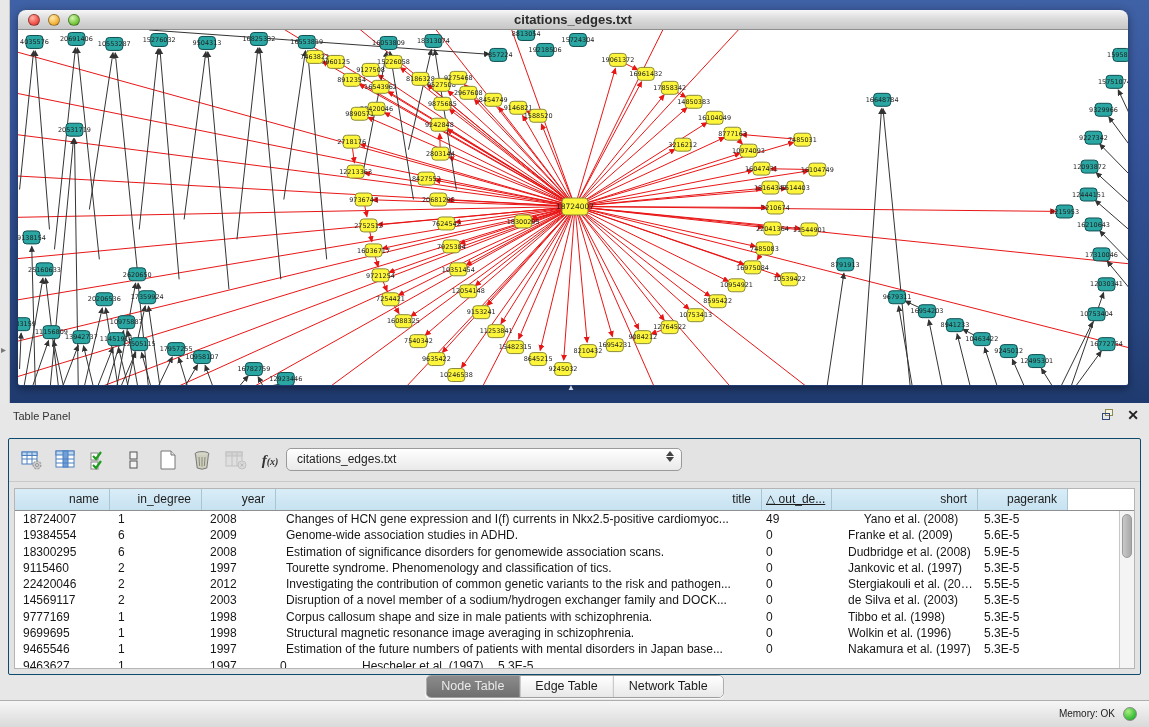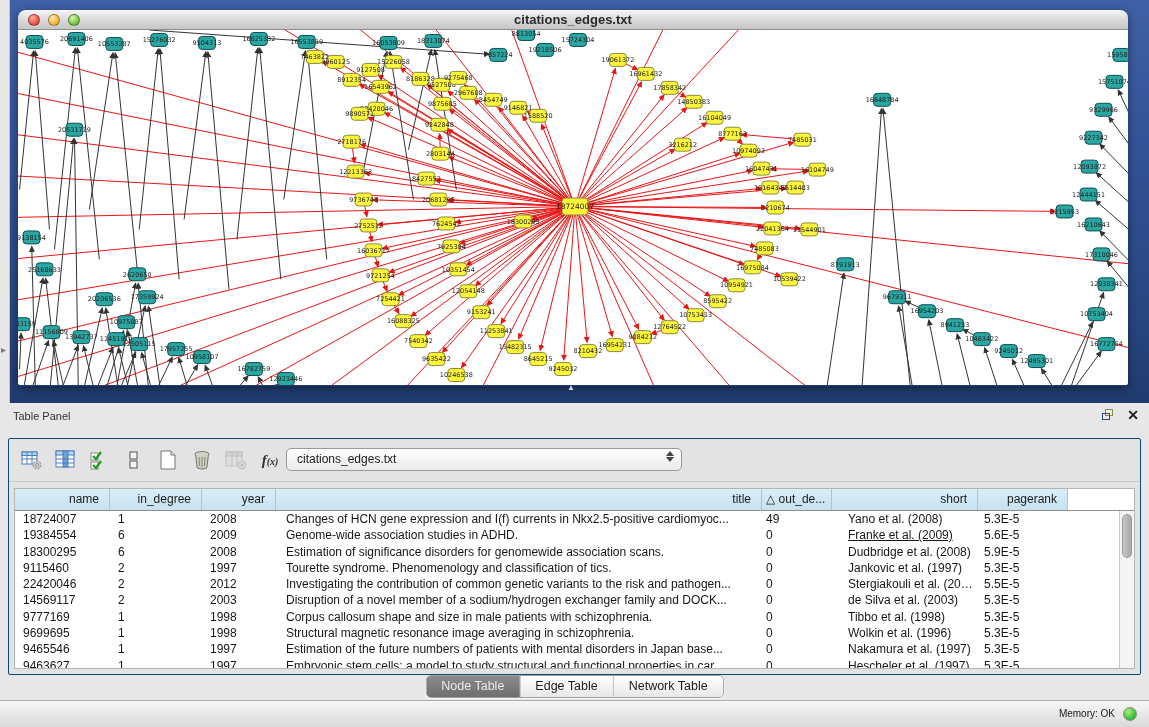--- a/index.html
+++ b/index.html
@@ -604,42 +604,42 @@
             </span>
         </div>
       </div>
 
       <div class="tablewrap">
         <div class="thead" id="thead">
             <div class="hc" style="width: 95px;">name</div>
             <div class="hc" style="width: 92px;">in_degree</div>
             <div class="hc" style="width: 74px;">year</div>
             <div class="hc" style="width: 486px;">title</div>
-            <div class="hc sorted" style="width: 70px;">△ out_de...</div>
+            <div class="hc sorted" style="width: 70px; text-decoration: underline;">△ out_de...</div>
             <div class="hc" style="width: 146px;">short</div>
             <div class="hc" style="width: 90px;">pagerank</div>
             <div class="hc fill"></div>
           </div>
         <div class="tbody" id="tbody">
             <div class="trow">
               <div class="tc" style="width: 95px; padding-left: 8px;">18724007</div>
               <div class="tc" style="width: 92px; padding-left: 8px;">1</div>
               <div class="tc" style="width: 74px; padding-left: 8px;">2008</div>
               <div class="tc" style="width: 486px; padding-left: 10px;">Changes of HCN gene expression and I(f) currents in Nkx2.5-positive cardiomyoc...</div>
               <div class="tc" style="width: 70px; padding-left: 4px;">49</div>
-              <div class="tc" style="width: 146px; padding-left: 16px;">Yano et al. (2008)</div>
+              <div class="tc" style="width: 146px; padding-left: 16px; text-align: center;">Yano et al. (2008)</div>
               <div class="tc" style="width: 90px; padding-left: 6px;">5.3E-5</div>
             </div>
             <div class="trow">
               <div class="tc" style="width: 95px; padding-left: 8px;">19384554</div>
               <div class="tc" style="width: 92px; padding-left: 8px;">6</div>
               <div class="tc" style="width: 74px; padding-left: 8px;">2009</div>
               <div class="tc" style="width: 486px; padding-left: 10px;">Genome-wide association studies in ADHD.</div>
               <div class="tc" style="width: 70px; padding-left: 4px;">0</div>
-              <div class="tc" style="width: 146px; padding-left: 16px; text-decoration: underline;">Franke et al. (2009)</div>
+              <div class="tc" style="width: 146px; padding-left: 16px;">Franke et al. (2009)</div>
               <div class="tc" style="width: 90px; padding-left: 6px;">5.6E-5</div>
             </div>
             <div class="trow">
               <div class="tc" style="width: 95px; padding-left: 8px;">18300295</div>
               <div class="tc" style="width: 92px; padding-left: 8px;">6</div>
               <div class="tc" style="width: 74px; padding-left: 8px;">2008</div>
               <div class="tc" style="width: 486px; padding-left: 10px;">Estimation of significance disorders for genomewide association scans.</div>
               <div class="tc" style="width: 70px; padding-left: 4px;">0</div>
               <div class="tc" style="width: 146px; padding-left: 16px;">Dudbridge et al. (2008)</div>
               <div class="tc" style="width: 90px; padding-left: 6px;">5.9E-5</div>
@@ -695,21 +695,20 @@
               <div class="tc" style="width: 74px; padding-left: 8px;">1997</div>
               <div class="tc" style="width: 486px; padding-left: 10px;">Estimation of the future numbers of patients with mental disorders in Japan base...</div>
               <div class="tc" style="width: 70px; padding-left: 4px;">0</div>
               <div class="tc" style="width: 146px; padding-left: 16px;">Nakamura et al. (1997)</div>
               <div class="tc" style="width: 90px; padding-left: 6px;">5.3E-5</div>
             </div>
             <div class="trow">
               <div class="tc" style="width: 95px; padding-left: 8px;">9463627</div>
               <div class="tc" style="width: 92px; padding-left: 8px;">1</div>
               <div class="tc" style="width: 74px; padding-left: 8px;">1997</div>
-              <div class="tc" style="width: 486px; padding-left: 10px;">Embryonic stem cells: a model to study structural and functional properties in car...</div>
               <div class="tc" style="width: 70px; padding-left: 4px;">0</div>
               <div class="tc" style="width: 146px; padding-left: 16px;">Hescheler et al. (1997)</div>
               <div class="tc" style="width: 90px; padding-left: 6px;">5.3E-5</div>
             </div>
           </div>
         <div class="vscroll">
             <div class="vthumb"></div>
           </div>
       </div>
     </div>

